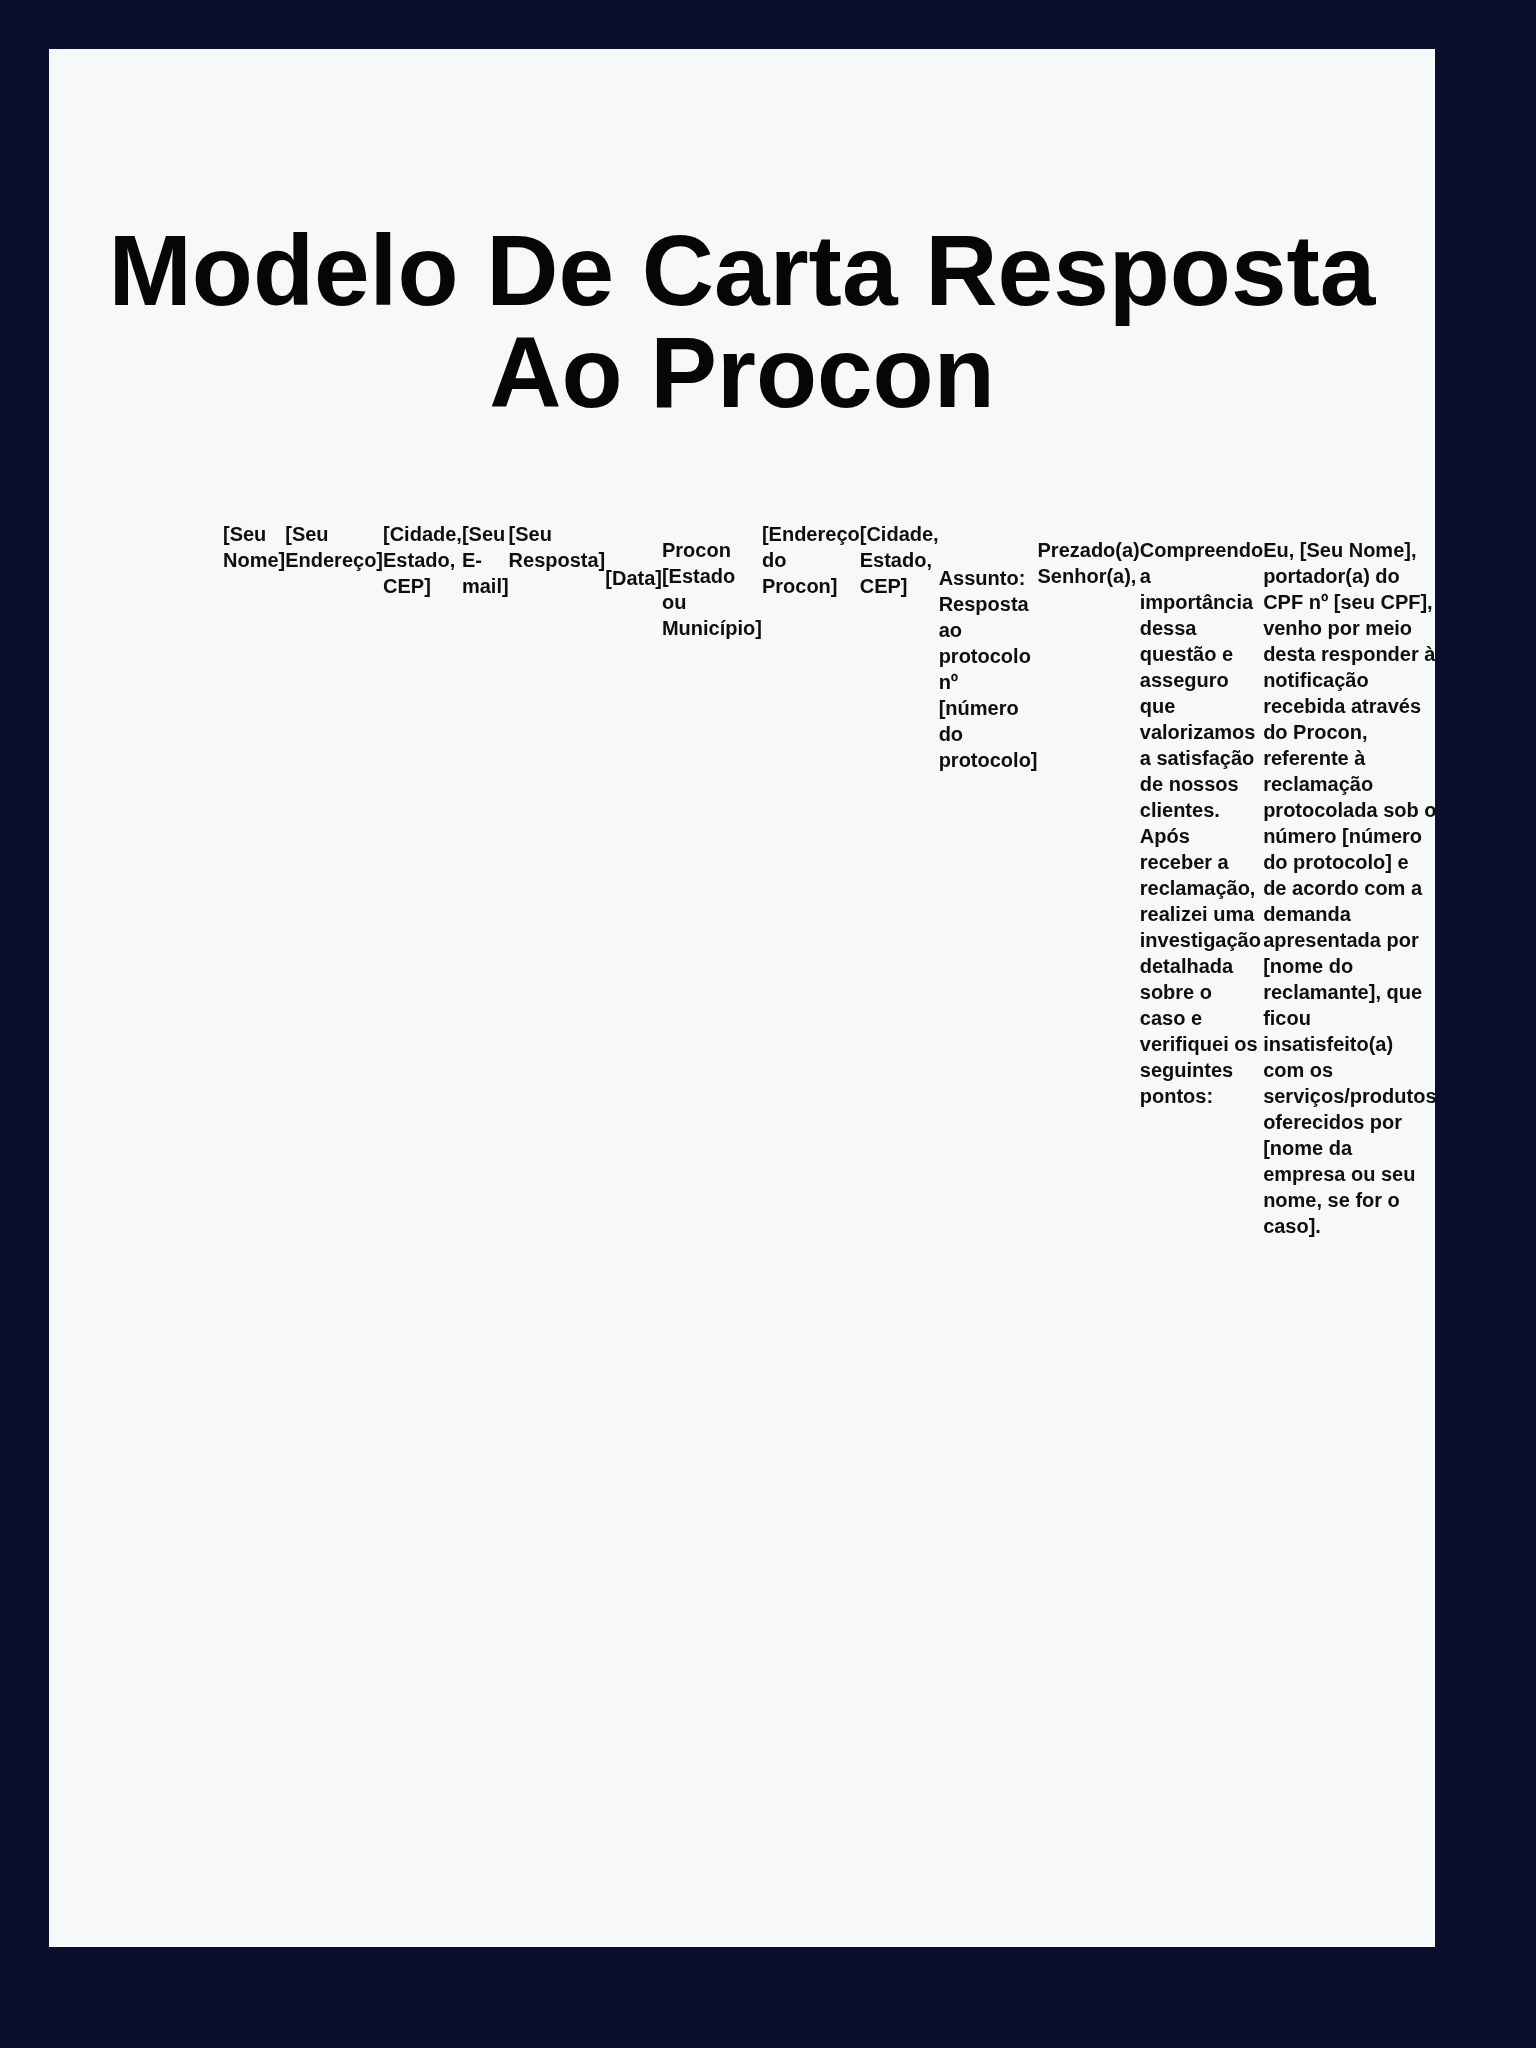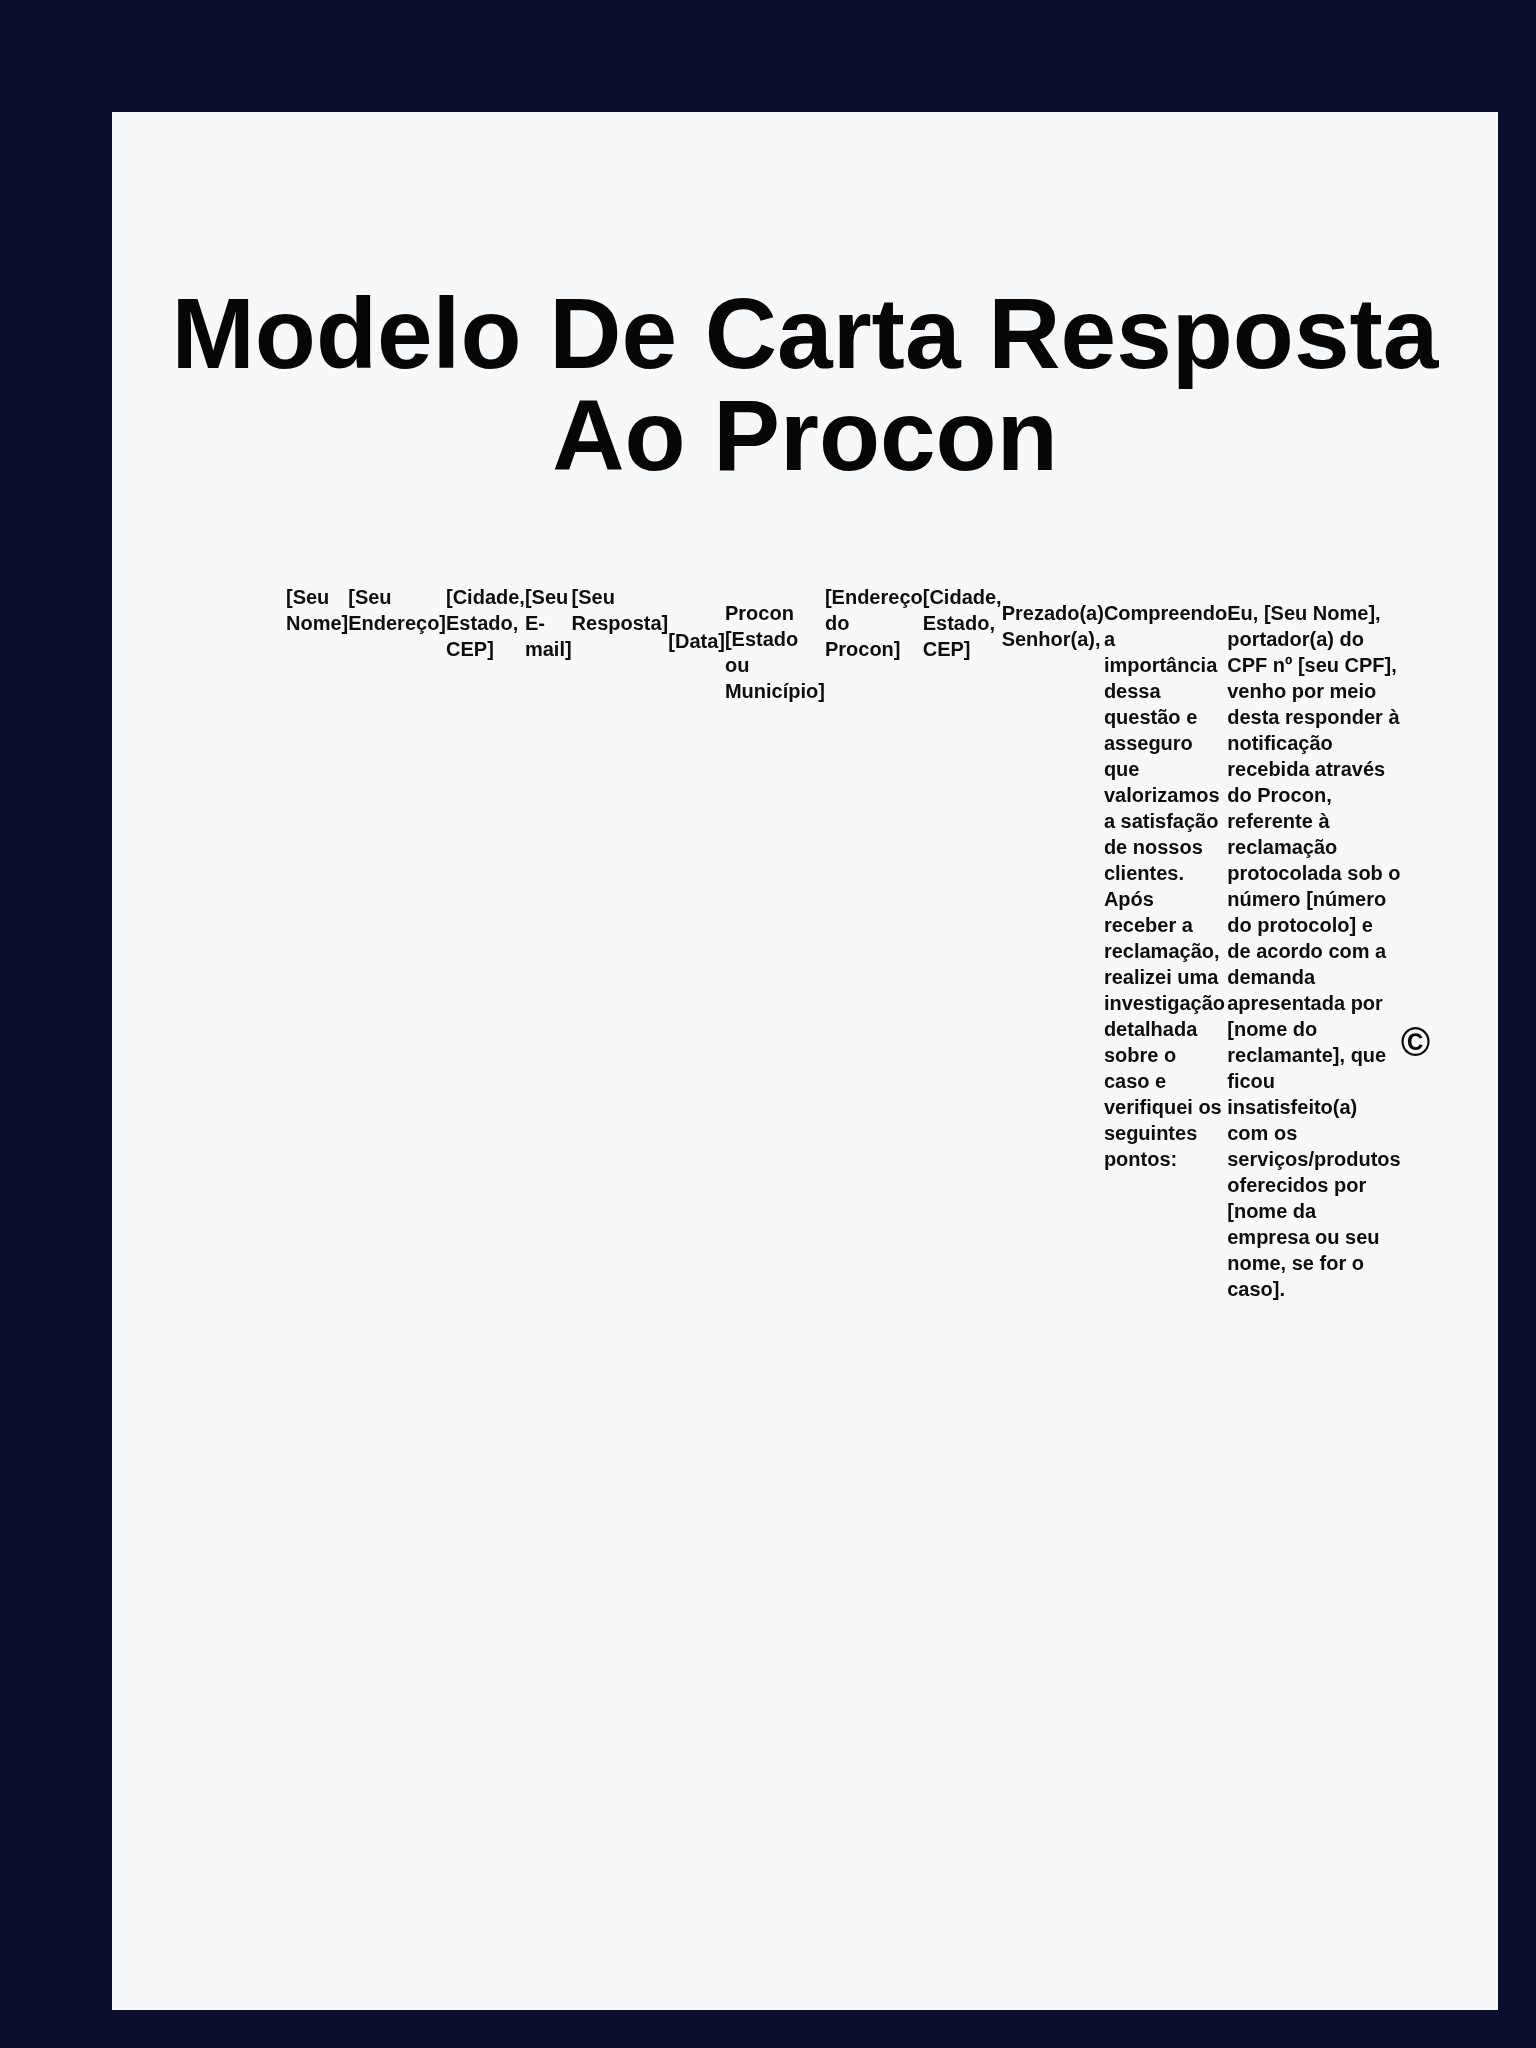--- a/index.html
+++ b/index.html
@@ -6,21 +6,21 @@
     margin: 0;
     padding: 0;
     width: 1536px;
     height: 2048px;
     background: #0A0D2B;
   }
   .frame {
     box-sizing: border-box;
     width: 1536px;
     height: 2048px;
-    padding: 112px;
+    padding: 49px;
     background: #0A0D2B;
   }
   .paper {
     box-sizing: border-box;
     width: 1386px;
     height: 1898px;
     background: #F7F8FA;
     overflow: hidden;
     font-family: "Liberation Sans", sans-serif;
     font-weight: bold;
@@ -83,20 +83,21 @@
       <p class="row">[Cidade, Estado, CEP]</p>
       <p class="row">[Seu E-mail]</p>
       <p class="row">[Seu Resposta]</p>
 
       <p class="row gap-lg">[Data]</p>
 
       <p class="row gap">Procon [Estado ou Município]</p>
       <p class="row">[Endereço do Procon]</p>
       <p class="row">[Cidade, Estado, CEP]</p>
 
+      <p class="row gap-lg">Assunto: Resposta ao protocolo nº [número do protocolo]</p>
 
       <p class="row gap">Prezado(a) Senhor(a),</p>
 
       <p class="para gap">Compreendo a importância dessa questão e asseguro que valorizamos a satisfação de nossos clientes. Após receber a reclamação, realizei uma investigação detalhada sobre o caso e verifiquei os seguintes pontos:</p>
 
       <p class="para gap">Eu, [Seu Nome], portador(a) do CPF nº [seu CPF], venho por meio desta responder à notificação recebida através do Procon, referente à reclamação protocolada sob o número [número do protocolo] e de acordo com a demanda apresentada por [nome do reclamante], que ficou insatisfeito(a) com os serviços/produtos oferecidos por [nome da empresa ou seu nome, se for o caso].</p>
 
       <div class="copyright">©</div>
     </div>
 

